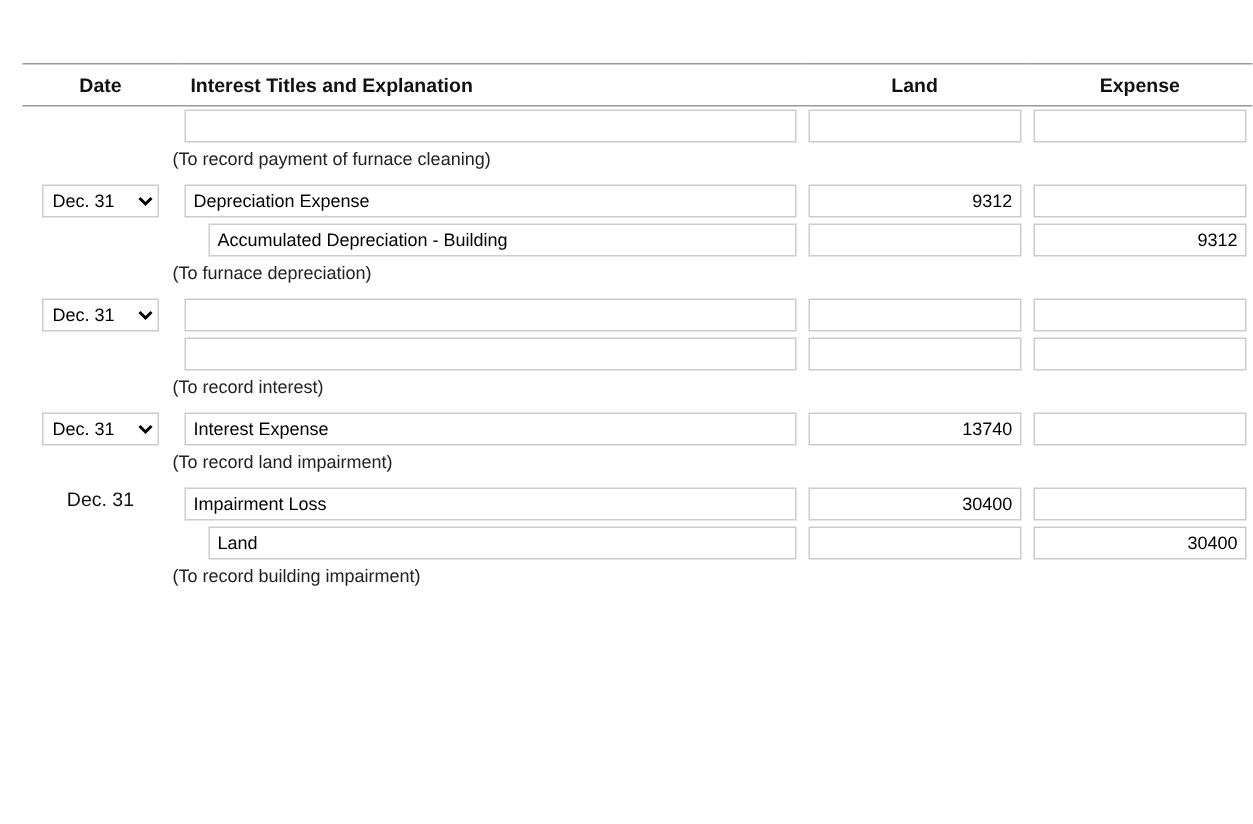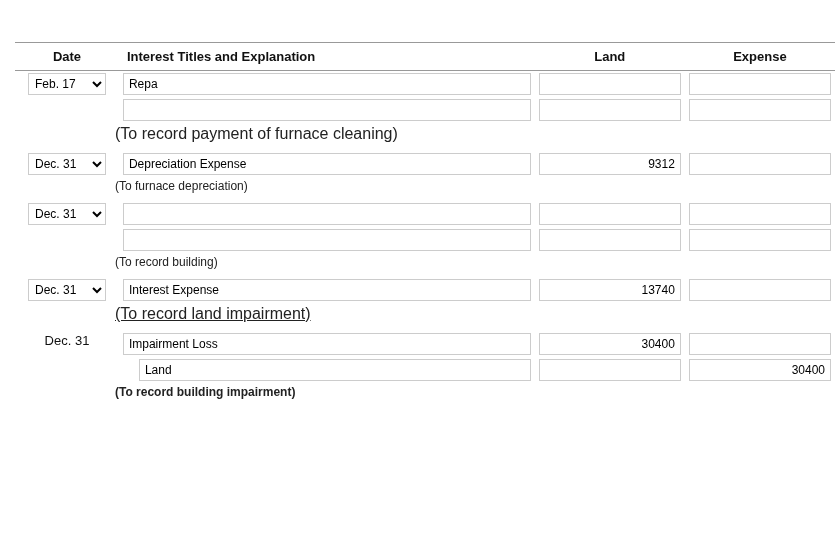--- a/index.html
+++ b/index.html
@@ -99,77 +99,77 @@
 <table>
   <thead>
     <tr>
       <th>Date</th>
       <th style="text-align:left;">Interest Titles and Explanation</th>
       <th>Land</th>
       <th>Expense</th>
     </tr>
   </thead>
   <tbody id="journal-body">
-  <tr class="entry-row">
-        <td class="date-cell"><select><option value="Feb. 17">Feb. 17</option><option value="Dec. 31">Dec. 31</option></select></td>
-        <td class="account-cell"><input type="text" value="Repa" style=""></td>
-        <td class="debit-cell"><input type="text" style="text-align: right;"></td>
-        <td class="credit-cell"><input type="text" style="text-align: right;"></td>
-      </tr>
       <tr class="entry-row">
         <td class="date-cell"></td>
         <td class="account-cell"><input type="text" style=""></td>
         <td class="debit-cell"><input type="text" style="text-align: right;"></td>
         <td class="credit-cell"><input type="text" style="text-align: right;"></td>
       </tr>
       <tr class="note-row">
-        <td colspan="4" style="padding-left: 100px; padding-bottom: 8px; padding-top: 2px; font-size: 16px;">(To record payment of furnace cleaning)</td>
+        <td colspan="4" style="padding-left: 100px; padding-bottom: 8px; padding-top: 2px; font-size: 12px;">(To record payment of furnace cleaning)</td>
       </tr>
       <tr class="entry-row">
         <td class="date-cell"><select><option value="Feb. 17">Feb. 17</option><option value="Dec. 31" selected="">Dec. 31</option></select></td>
         <td class="account-cell"><input type="text" value="Depreciation Expense" style=""></td>
         <td class="debit-cell"><input type="text" value="9312" style="text-align: right;"></td>
         <td class="credit-cell"><input type="text" style="text-align: right;"></td>
+      </tr>
+      <tr class="entry-row">
+        <td class="date-cell"></td>
+        <td class="account-cell indent"><input type="text" value="Accumulated Depreciation - Building" style=""></td>
+        <td class="debit-cell"><input type="text" style="text-align: right;"></td>
+        <td class="credit-cell"><input type="text" value="9312" style="text-align: right;"></td>
       </tr>
       <tr class="note-row">
         <td colspan="4" style="padding-left: 100px; padding-bottom: 8px; padding-top: 2px; font-size: 12px;">(To furnace depreciation)</td>
       </tr>
       <tr class="entry-row">
         <td class="date-cell"><select><option value="Feb. 17">Feb. 17</option><option value="Dec. 31" selected="">Dec. 31</option></select></td>
         <td class="account-cell"><input type="text" style=""></td>
         <td class="debit-cell"><input type="text" style="text-align: right;"></td>
         <td class="credit-cell"><input type="text" style="text-align: right;"></td>
       </tr>
       <tr class="entry-row">
         <td class="date-cell"></td>
         <td class="account-cell"><input type="text" style=""></td>
         <td class="debit-cell"><input type="text" style="text-align: right;"></td>
         <td class="credit-cell"><input type="text" style="text-align: right;"></td>
       </tr>
       <tr class="note-row">
-        <td colspan="4" style="padding-left: 100px; padding-bottom: 8px; padding-top: 2px; font-size: 12px;">(To record building)</td>
+        <td colspan="4" style="padding-left: 100px; padding-bottom: 8px; padding-top: 2px; font-size: 12px;">(To record interest)</td>
       </tr>
       <tr class="entry-row">
         <td class="date-cell"><select><option value="Feb. 17">Feb. 17</option><option value="Dec. 31" selected="">Dec. 31</option></select></td>
         <td class="account-cell"><input type="text" value="Interest Expense" style=""></td>
         <td class="debit-cell"><input type="text" value="13740" style="text-align: right;"></td>
         <td class="credit-cell"><input type="text" style="text-align: right;"></td>
       </tr>
       <tr class="note-row">
-        <td colspan="4" style="padding-left: 100px; padding-bottom: 8px; padding-top: 2px; font-size: 16px; text-decoration: underline;">(To record land impairment)</td>
+        <td colspan="4" style="padding-left: 100px; padding-bottom: 8px; padding-top: 2px; font-size: 12px;">(To record land impairment)</td>
       </tr>
       <tr class="entry-row">
         <td class="static-date">Dec. 31</td>
         <td class="account-cell"><input type="text" value="Impairment Loss" style=""></td>
         <td class="debit-cell"><input type="text" value="30400" style="text-align: right;"></td>
         <td class="credit-cell"><input type="text" style="text-align: right;"></td>
       </tr>
       <tr class="entry-row">
         <td class="date-cell"></td>
         <td class="account-cell indent"><input type="text" value="Land" style=""></td>
         <td class="debit-cell"><input type="text" style="text-align: right;"></td>
         <td class="credit-cell"><input type="text" value="30400" style="text-align: right;"></td>
       </tr>
       <tr class="note-row">
-        <td colspan="4" style="padding-left: 100px; padding-bottom: 8px; padding-top: 2px; font-size: 12px; font-weight: bold;">(To record building impairment)</td>
+        <td colspan="4" style="padding-left: 100px; padding-bottom: 8px; padding-top: 2px; font-size: 12px;">(To record building impairment)</td>
       </tr>
     </tbody>
 </table>
 
 </body></html>

